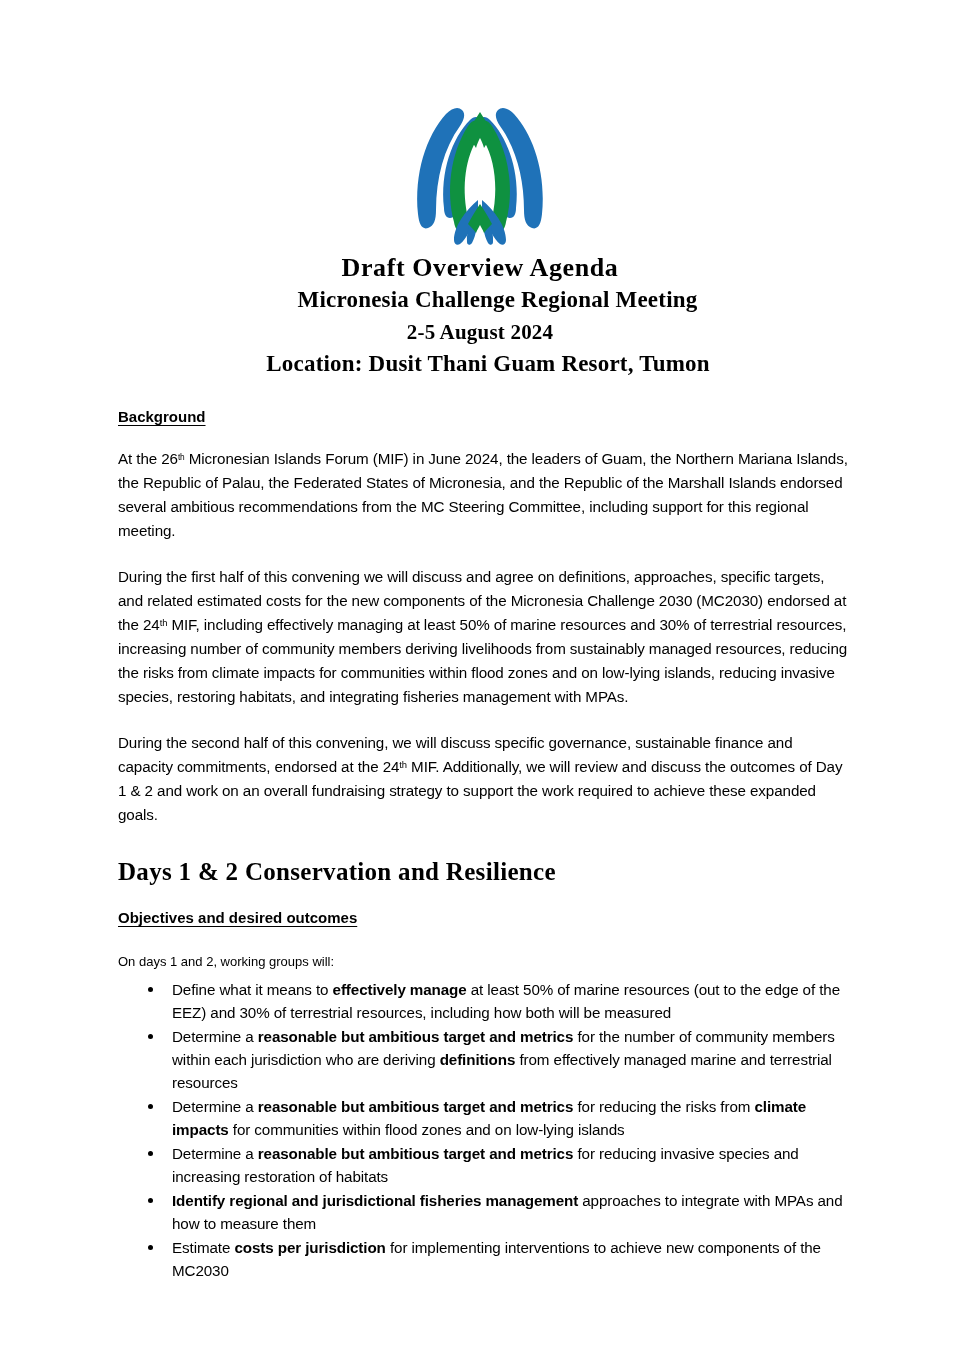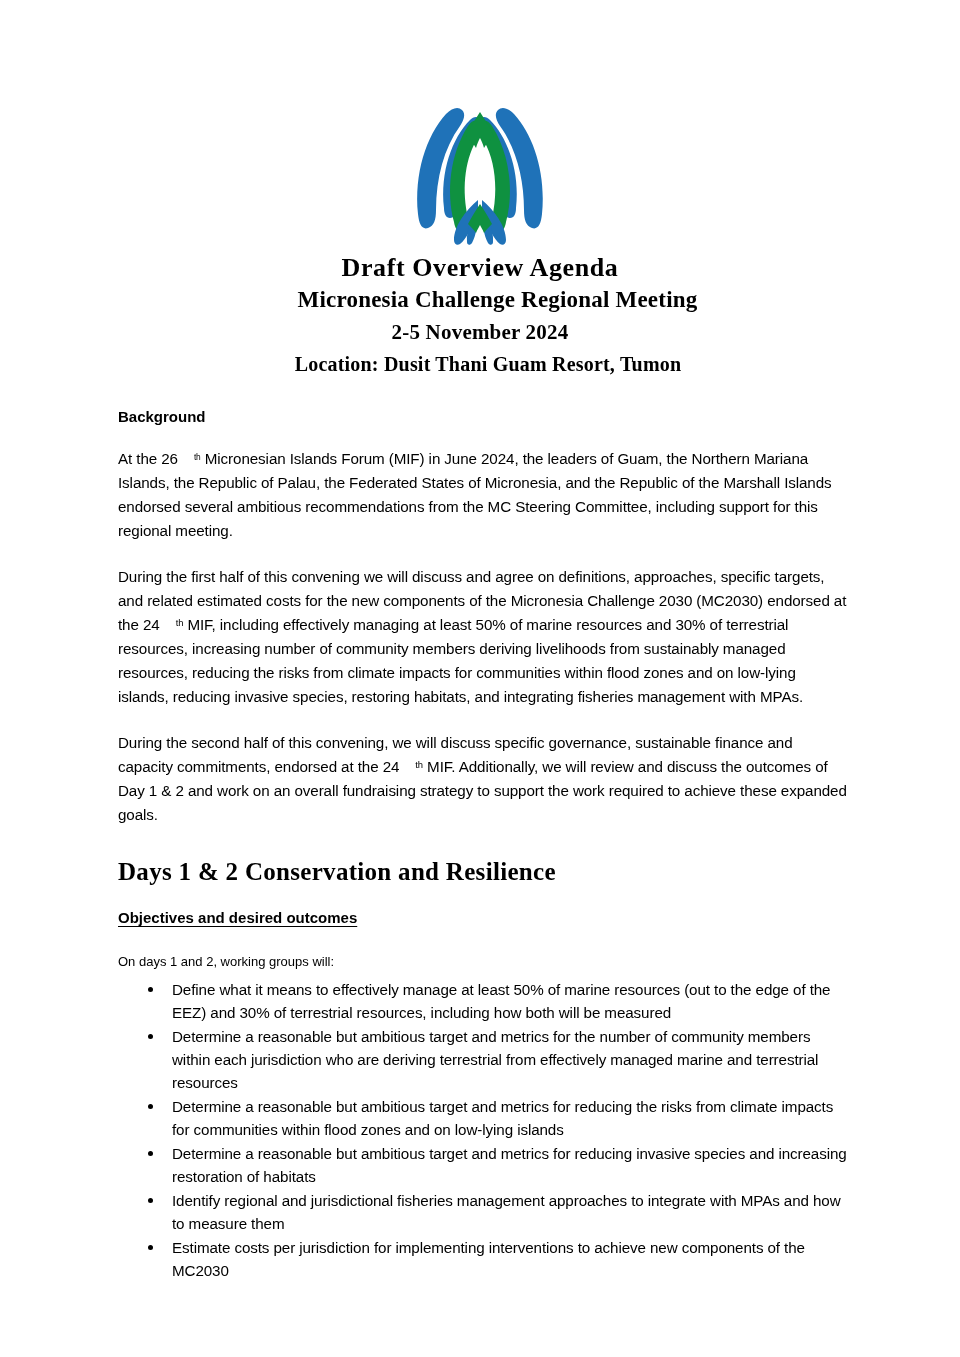--- a/index.html
+++ b/index.html
@@ -62,56 +62,56 @@
     margin-left: 35px;
   }
   .title-line3 {
     font-size: 21px;
     font-weight: bold;
     letter-spacing: 0.2px;
     line-height: 32px;
     white-space: nowrap;
   }
   .title-line4 {
-    font-size: 20px;
+    font-size: 23px;
     font-weight: bold;
     letter-spacing: 0.2px;
     line-height: 32px;
     white-space: nowrap;
     padding-left: 16px;
   }
 
   
   .body-area {
     position: absolute;
     top: 408px;
     left: 118px;
     width: 730px;
   }
   .section-heading {
     font-family: "Liberation Sans", sans-serif;
     font-size: 15px;
     font-weight: bold;
+    text-decoration: underline;
     text-underline-offset: 3px;
     margin: 0 0 22px 0;
     display: inline-block;
   }
   .para {
     font-size: 15.2px;
     line-height: 24px;
     margin: 0 0 22px 0;
     text-align: left;
     letter-spacing: -0.1px;
   }
   .para:last-child { margin-bottom: 0; }
   sup {
     font-size: 0.62em;
     vertical-align: 0.42em;
     line-height: 0;
-    padding-left: 16px;
   }
   sup.tight {
     font-size: 0.55em;
     vertical-align: 0.5em;
   }
 
   
   .days-heading {
     font-family: "Liberation Serif", serif;
     font-size: 25px;
@@ -151,21 +151,21 @@
   }
   ul.bullets > li .bullet-dot {
     position: absolute;
     left: 30px;
     top: 9px;
     width: 5px;
     height: 5px;
     background: #000;
     border-radius: 50%;
   }
-  b { font-weight: normal; }
+  b { font-weight: bold; }
 </style>
 </head>
 <body>
 
 <div class="page">
 
   <div class="logo-wrap">
     <svg class="logo" width="140" height="150" viewBox="0 0 140 150">
 
       <path d="M8 118 C4 78 16 40 36 18 C42 12 48 10 52 14 C56 18 54 24 50 30 C34 52 26 82 26 114 C26 124 24 130 18 132 C12 134 9 128 8 118 Z" fill="#1f72b8"></path>
@@ -190,21 +190,21 @@
 
       <path d="M70 110 C78 120 84 134 83 146 C83 149 80 150 78 147 C74 140 72 126 70 118 Z" fill="#1f72b8"></path>
 
       <path d="M70 108 C66 114 61 122 58 128 C61 131 64 134 66 137 C67 134 69 131 70 129 C71 131 73 134 74 137 C76 134 79 131 82 128 C79 122 74 114 70 108 Z" fill="#0f9140"></path>
     </svg>
   </div>
 
   <div class="title-block">
     <div class="title-line1">Draft  Overview Agenda</div>
     <div class="title-line2">Micronesia Challenge Regional Meeting</div>
-    <div class="title-line3">2-5 November 2024</div>
+    <div class="title-line3">2-5 August 2024</div>
     <div class="title-line4">Location: Dusit Thani Guam Resort, Tumon</div>
   </div>
 
   <div class="body-area">
 
     <div>
       <span class="section-heading">Background</span>
     </div>
 
     <p class="para"><span>At the 26</span><sup class="tight">th</sup><span> Micronesian Islands Forum (MIF) in June 2024, the leaders of Guam, the Northern Mariana Islands, the Republic of Palau, the Federated States of Micronesia, and the Republic of the Marshall Islands endorsed several ambitious recommendations from the MC Steering Committee, including support for this regional meeting.</span></p>
@@ -219,21 +219,21 @@
       <span class="sub-heading">Objectives and desired outcomes </span>
     </div>
 
     <p class="lead-in">On days 1 and 2, working groups will:</p>
 
     <ul class="bullets">
       <li>
         <span class="bullet-dot"></span><span>Define what it means to </span><b>effectively manage</b><span> at least 50% of marine resources (out to the edge of the EEZ) and 30% of terrestrial resources, including how both will be measured</span><b></b><span></span>
       </li>
       <li>
-        <span class="bullet-dot"></span><span>Determine a </span><b>reasonable but ambitious target and metrics</b><span> for the number of community members within each jurisdiction who are deriving </span><b>terrestrial</b><span> from effectively managed marine and terrestrial resources</span>
+        <span class="bullet-dot"></span><span>Determine a </span><b>reasonable but ambitious target and metrics</b><span> for the number of community members within each jurisdiction who are deriving </span><b>definitions</b><span> from effectively managed marine and terrestrial resources</span>
       </li>
       <li>
         <span class="bullet-dot"></span><span>Determine a </span><b>reasonable but ambitious target and metrics</b><span> for reducing the risks from </span><b>climate impacts</b><span> for communities within flood zones and on low-lying islands</span>
       </li>
       <li>
         <span class="bullet-dot"></span><span>Determine a </span><b>reasonable but ambitious target and metrics</b><span> for reducing invasive species and increasing restoration of habitats</span><b></b><span></span>
       </li>
       <li>
         <span class="bullet-dot"></span><span></span><b>Identify regional and jurisdictional fisheries management</b><span> approaches to integrate with MPAs and how to measure them</span><b></b><span></span>
       </li>

